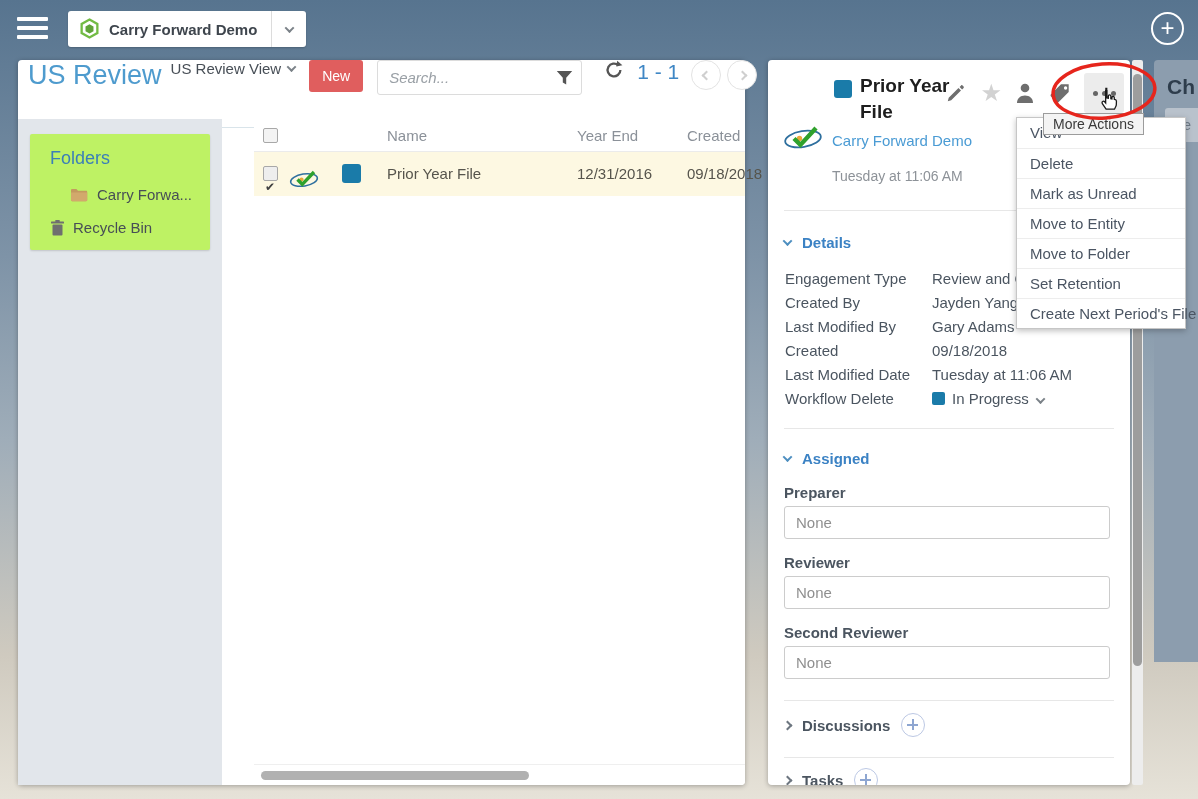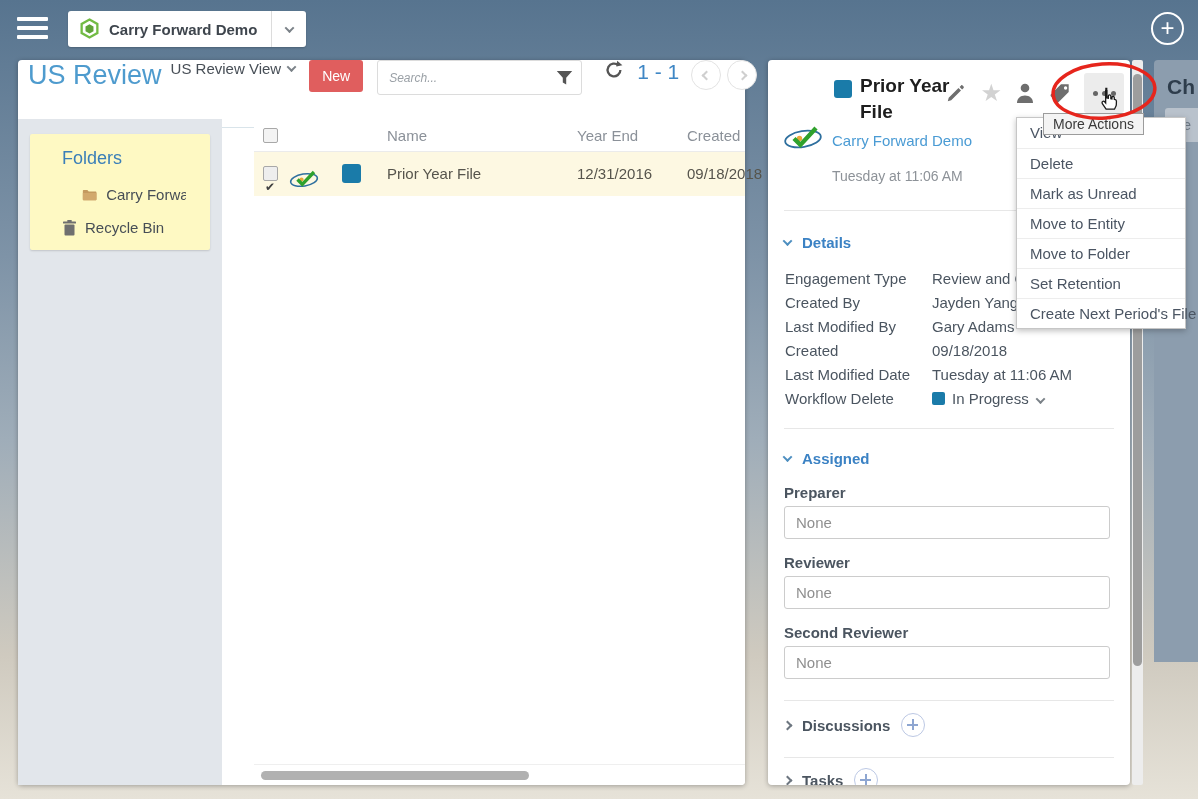--- a/index.html
+++ b/index.html
@@ -30,34 +30,34 @@
     border-radius:4px; box-shadow:0 1px 5px rgba(0,0,0,.3); }
   .list-header { position:absolute; top:0; left:0; right:0; height:68px; display:flex; align-items:flex-start;
     padding-left:10px; border-bottom:1px solid #d9e4ea; }
   .list-title { font-size:27px; color:#4e9bce; font-weight:400; white-space:nowrap; }
   .view-selector { margin-left:9px; font-size:15px; color:#474e56; display:flex; align-items:center; gap:7px;
     cursor:pointer; white-space:nowrap; }
   .new-button { margin-left:14px; background:#e05e5e; color:#fff; border:none; border-radius:3px;
     font-size:14px; padding:8px 13px; cursor:pointer; font-family:inherit; }
   .search-wrap { margin-left:14px; width:205px; height:35px; border:1px solid #dcdcdc; border-radius:3px;
     display:flex; align-items:center; }
-  .search-wrap input { flex:1; border:none; outline:none; font-family:inherit; font-size:12px;
+  .search-wrap input { flex:1; border:none; outline:none; font-family:inherit; font-size:15px;
     font-style:italic; color:#555; padding:0 6px 0 11px; min-width:0; }
   .search-wrap input::placeholder { color:#9aa0a6; font-style:italic; }
   .filter-btn { width:34px; display:flex; align-items:center; justify-content:center; cursor:pointer; }
   .refresh-btn { margin-left:22px; cursor:pointer; display:flex; }
   .page-count { margin-left:13px; font-size:21px; color:#3f87c5; white-space:nowrap; }
   .pager { margin-left:12px; display:flex; gap:6px; }
   .pager-btn { width:30px; height:30px; border:1px solid #e3e3e3; border-radius:50%;
     display:flex; align-items:center; justify-content:center; cursor:pointer; background:#fff; }
   .pager-btn .chev { border-color:#cfcfcf; }
 
   .list-body { position:absolute; top:59px; bottom:0; left:0; right:0; display:flex; }
   .folders-sidebar { width:204px; background:#e2e6eb; padding:15px 12px; }
-  .folders-card { background:#fef9c3; border-radius:2px; box-shadow:0 1px 2px rgba(0,0,0,.15); padding:10px 16px 14px; }
+  .folders-card { background:#bef264; border-radius:2px; box-shadow:0 1px 2px rgba(0,0,0,.15); padding:10px 4px 14px; }
   .folders-heading { margin:4px 0 12px 16px; font-size:18px; color:#3a7fb8; }
   .folder-item { display:flex; align-items:center; gap:9px; padding:5px 8px 10px 36px; cursor:pointer; }
   .folder-item .lbl, .recycle-item .lbl { font-size:15px; color:#474e56; white-space:nowrap; overflow:hidden; }
   .recycle-item { display:flex; align-items:center; gap:9px; padding:6px 8px 0 17px; cursor:pointer; }
 
   .table-area { flex:1; position:relative; background:#fff; border-radius:0 0 4px 0;margin-left:32px; }
   .table-headrow { position:relative; height:33px; border-bottom:1px solid #ebebeb; font-size:15px; color:#8b9199; }
   .table-headrow .cell, .table-datarow .cell { position:absolute; top:0; line-height:inherit; }
   .table-headrow { line-height:33px; }
   .col-name { left:133px; } .col-yearend { left:323px; } .col-created { left:433px; }

